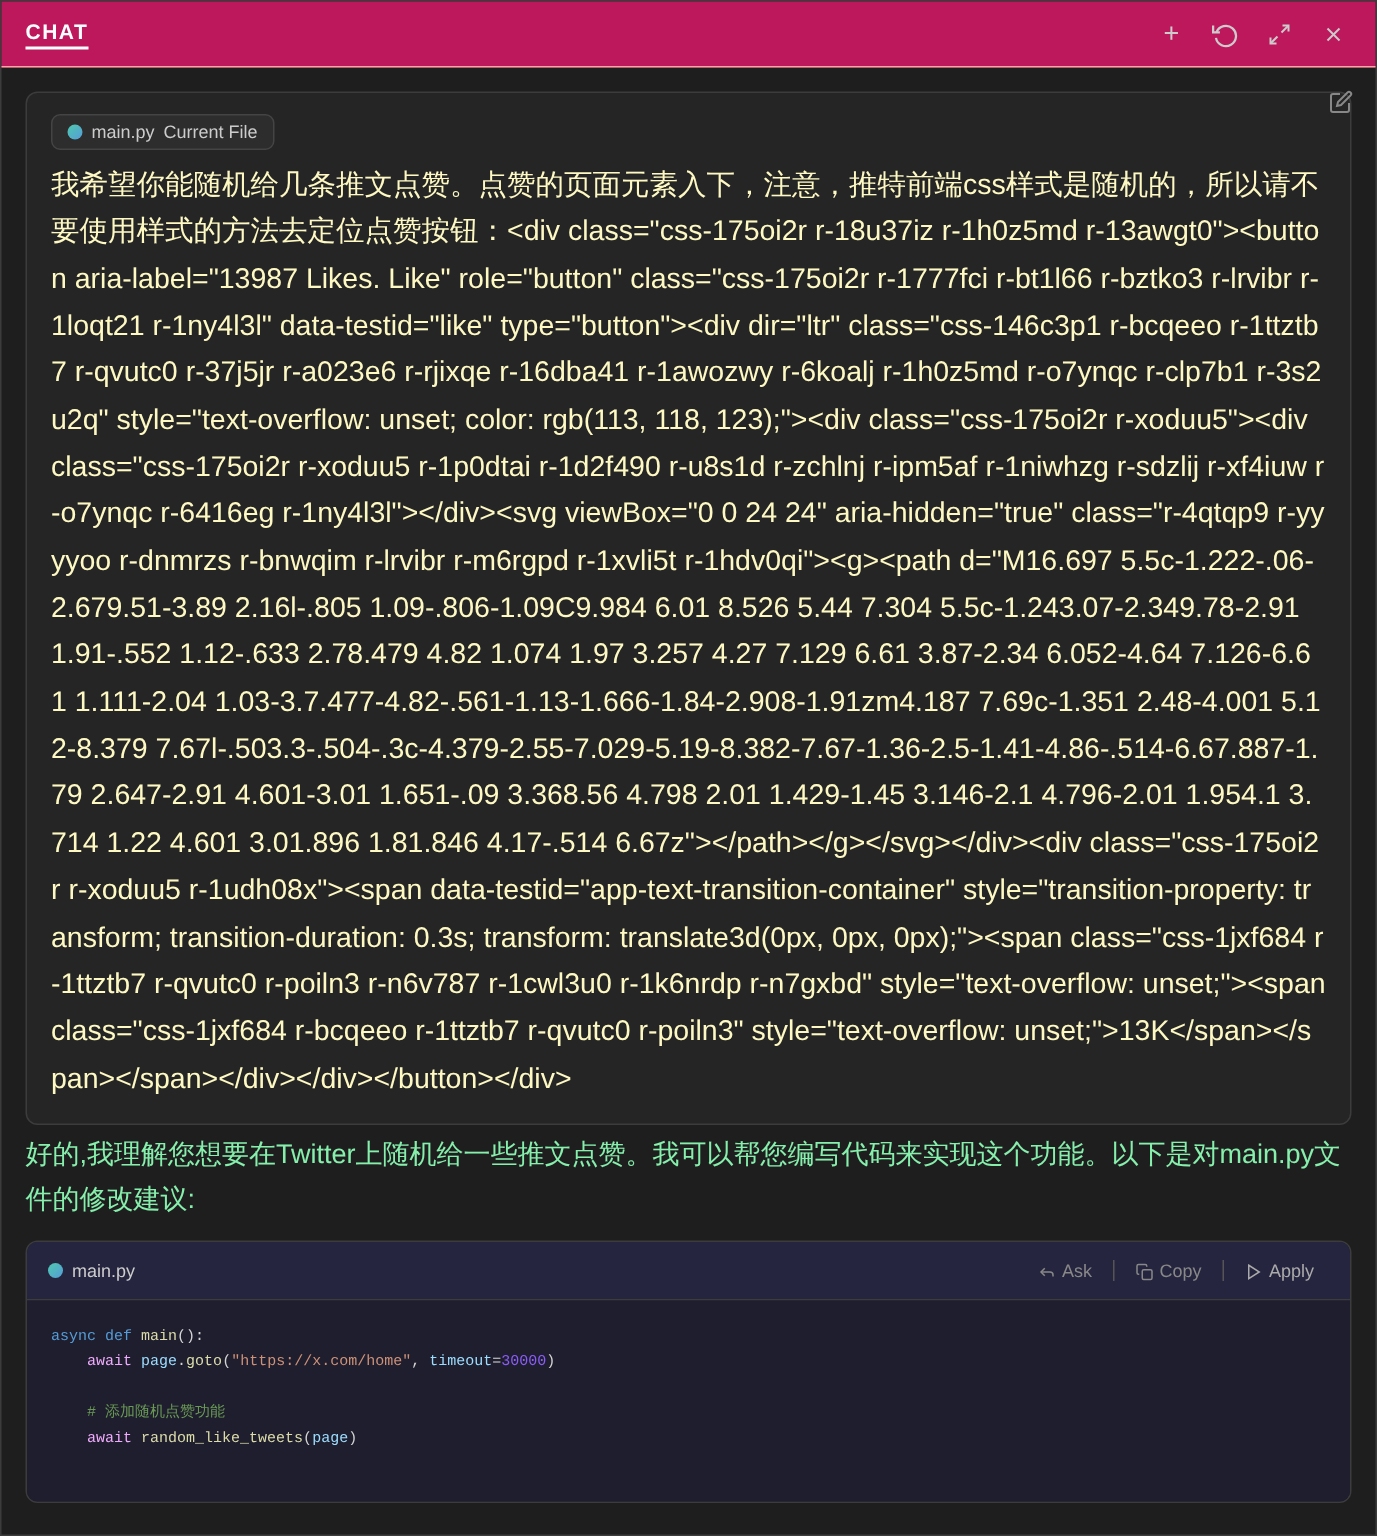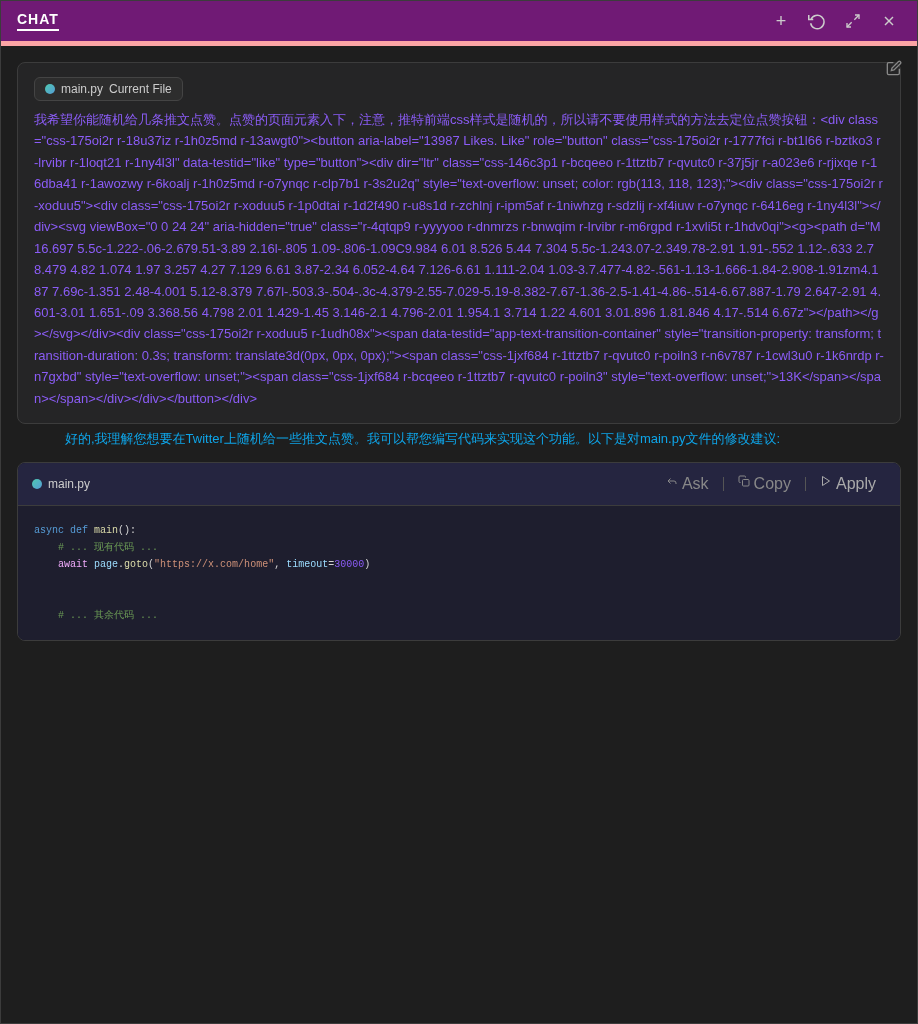--- a/index.html
+++ b/index.html
@@ -23,22 +23,22 @@
       min-height: 1024px;
       display: flex;
       flex-direction: column;
     }
 
     .title-bar {
       display: flex;
       align-items: center;
       justify-content: space-between;
       padding: 8px 16px;
-      border-bottom: 5px solid #fca5a5;
-      background-color: #701a75;
+      border-bottom: 1px solid #fca5a5;
+      background-color: #be185d;
       min-height: 44px;
     }
 
     .title-bar-left {
       display: flex;
       align-items: center;
     }
 
     .title-text {
       color: #ffffff;
@@ -96,36 +96,35 @@
     }
 
     .user-message {
       background-color: #252526;
       border: 1px solid #3c3c3c;
       border-radius: 8px;
       padding: 14px 16px;
     }
 
     .user-message-text {
-      font-size: 13px;
+      font-size: 19px;
       line-height: 1.65;
-      color: #8b5cf6;
+      color: #fef9c3;
       word-break: break-all;
     }
 
     .assistant-message {
       padding: 4px 0;
     }
 
     .assistant-message-text {
-      font-size: 13px;
+      font-size: 18px;
       line-height: 1.7;
-      color: #0ea5e9;
+      color: #86efac;
       margin-bottom: 12px;
-      margin-left: 48px;
     }
 
     .edit-icon-btn {
       position: absolute;
       right: 12px;
       top: 56px;
       background: none;
       border: none;
       color: #888;
       cursor: pointer;
@@ -170,25 +169,25 @@
       display: flex;
       align-items: center;
       gap: 2px;
     }
 
     .code-action-btn {
       background: none;
       border: none;
       color: #888;
       cursor: pointer;
-      font-size: 16px;
+      font-size: 12px;
       padding: 4px 10px;
       border-radius: 4px;
       display: flex;
-      align-items: flex-start;
+      align-items: flex-end;
       gap: 4px;
       white-space: nowrap;
     }
 
     .code-action-btn.apply {
       color: #aaaaaa;
     }
 
     .code-divider {
       width: 1px;
@@ -308,23 +307,23 @@
               <svg width="12" height="12" viewBox="0 0 24 24" fill="none" stroke="currentColor" stroke-width="2">
                 <polygon points="5 3 19 12 5 21 5 3"></polygon>
               </svg>
               <span>Apply</span>
             </button>
           </div>
         </div>
 
         <div class="code-content">
           <span class="code-line"><span class="c-keyword">async</span> <span class="c-keyword">def</span> <span class="c-function">main</span><span class="c-default">():</span></span>
-          <span class="code-line"><span class="c-comment">    # ... 现有代码 ...</span></span>
           <span class="code-line">    <span class="c-await">await</span> <span class="c-param">page</span><span class="c-default">.</span><span class="c-method">goto</span><span class="c-default">(</span><span class="c-string">"https://x.com/home"</span><span class="c-default">, </span><span class="c-param">timeout</span><span class="c-default">=</span><span class="c-number">30000</span><span class="c-default">)</span></span>
           <span class="code-line empty"></span>
+          <span class="code-line"><span class="c-comment">    # 添加随机点赞功能</span></span>
+          <span class="code-line">    <span class="c-await">await</span> <span class="c-function">random_like_tweets</span><span class="c-default">(</span><span class="c-param">page</span><span class="c-default">)</span></span>
           <span class="code-line empty"></span>
-          <span class="code-line"><span class="c-comment">    # ... 其余代码 ...</span></span>
         </div>
       </div>
     </div>
 
   </div>
 </div>
 
 </body></html>

